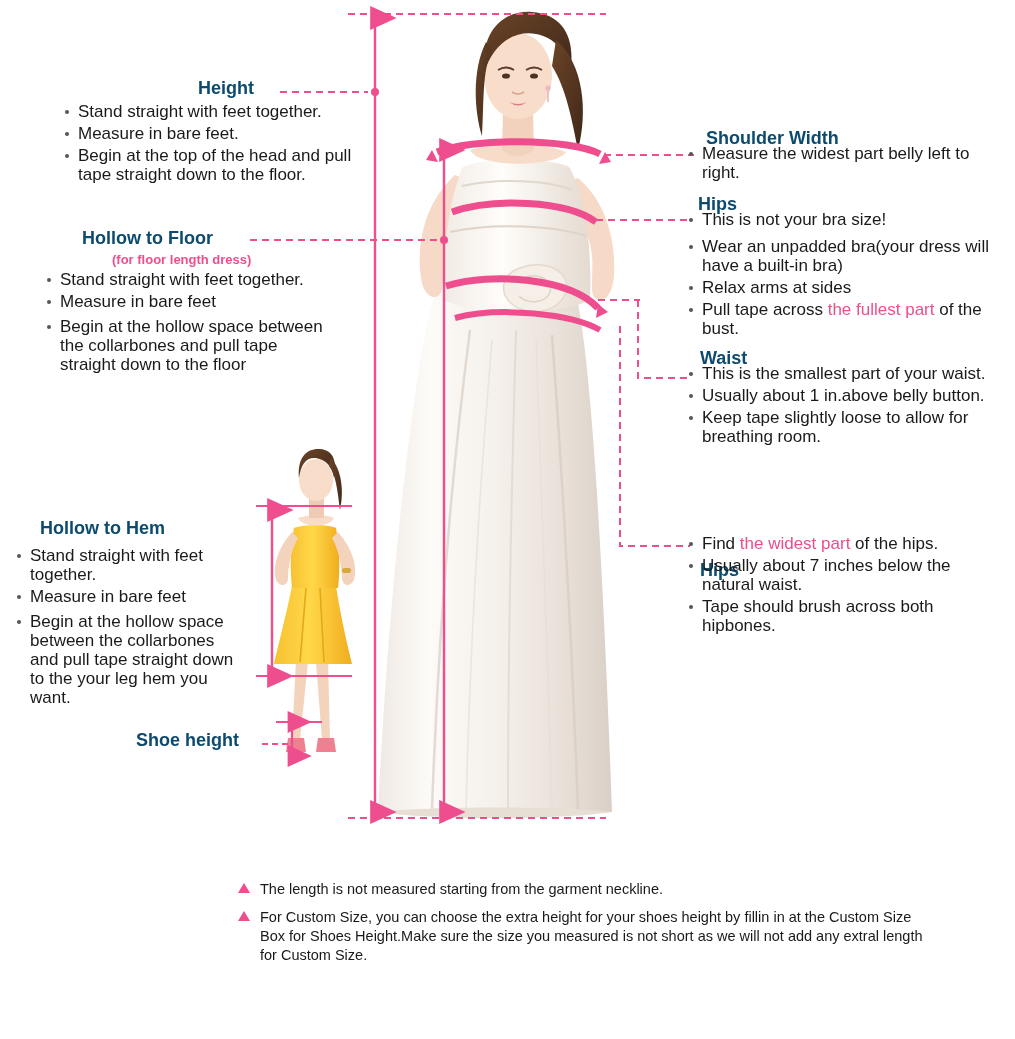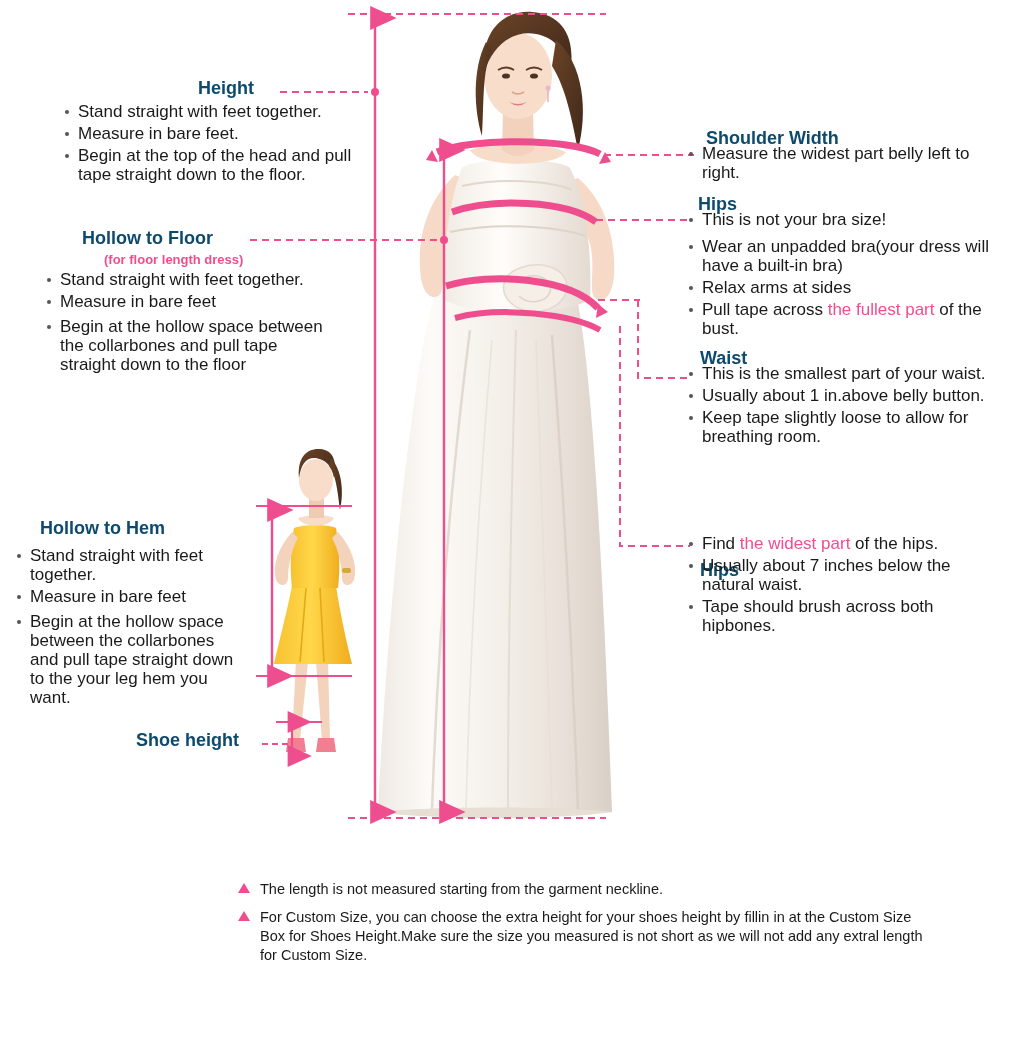--- a/index.html
+++ b/index.html
@@ -238,21 +238,21 @@
   </svg>
 
   <div class="head" style="left:198px; top:78px;">Height</div>
   <div class="bullets" style="left:62px; top:102px; width:300px;">
     <div class="li">Stand straight with feet together.</div>
     <div class="li">Measure in bare feet.</div>
     <div class="li">Begin at the top of the head and pull tape straight down to the floor.</div>
   </div>
 
   <div class="head" style="left:82px; top:228px;">Hollow to Floor</div>
-  <div class="subhead" style="left:104px; top:252px;">(for floor length dress)</div>
+  <div class="subhead" style="left:112px; top:252px;">(for floor length dress)</div>
   <div class="bullets" style="left:44px; top:270px; width:290px;">
     <div class="li">Stand straight with feet together.</div>
     <div class="li">Measure in bare feet</div>
     <div class="li" style="margin-top:6px;">Begin at the hollow space between the collarbones and pull tape straight down to the floor</div>
   </div>
 
   <div class="head" style="left:40px; top:518px;">Hollow to Hem</div>
   <div class="bullets" style="left:14px; top:546px; width:225px;">
     <div class="li">Stand straight with feet together.</div>
     <div class="li">Measure in bare feet</div>

